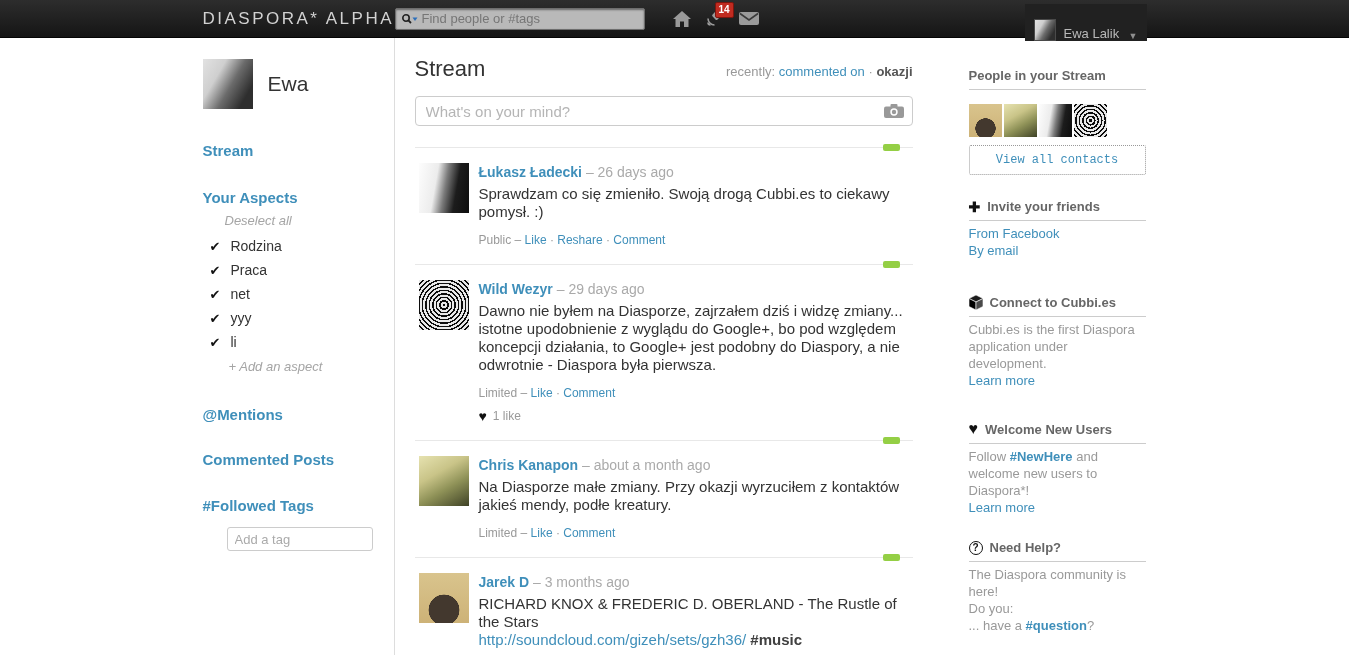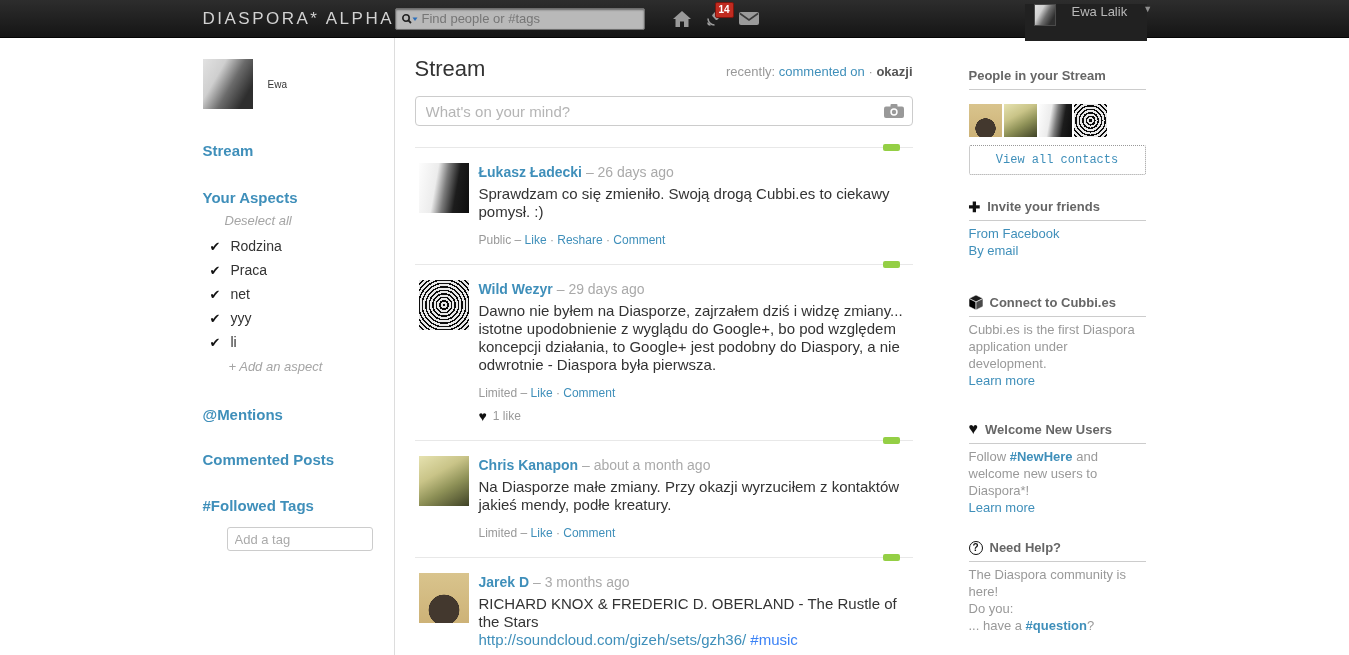--- a/index.html
+++ b/index.html
@@ -15,41 +15,41 @@
   .searchbox svg { flex:none; margin-right:4px; }
   .searchbox input { flex:1; min-width:0; border:none; background:transparent; outline:none;
                      font-size:13px; color:#333; font-family:"Liberation Sans",sans-serif; }
   .searchbox input::placeholder { color:#767676; }
   .nav-icons { display:flex; align-items:center; gap:15px; margin-left:28px; }
   .nav-icon { position:relative; cursor:pointer; display:flex; align-items:center; }
   .notif-badge { position:absolute; top:-8px; left:9px; background:#c02b20; color:#fff;
                  font-size:10px; font-weight:bold; line-height:1; padding:2px 3px;
                  border-radius:2px; border:1px solid #7d150e; }
   .user-box { margin-left:auto; height:37px; width:122px; background:#212121;
-              display:flex; align-items:flex-start; gap:16px; padding:0 9px; cursor:pointer;margin-top:8px; }
+              display:flex; align-items:flex-end; gap:8px; padding:0 9px; cursor:pointer;margin-top:8px; }
   .avatar-22 { width:22px; height:22px; flex:none; border:1px solid #4a4a4a; }
   .user-name { color:#b9b9b9; font-size:13px; flex:1; white-space:nowrap; }
   .caret { color:#8f8f8f; font-size:9px; }
 
   
   .av-ewa    { background:linear-gradient(120deg,#e2e2e2 0%,#cfcfcf 30%,#6b6b6b 55%,#2e2e2e 82%); }
   .av-lukasz { background:linear-gradient(100deg,#fdfdfd 0%,#ececec 34%,#7a7a7a 52%,#1c1c1c 72%,#0d0d0d 100%); }
   .av-wezyr  { background:repeating-radial-gradient(circle at 50% 50%, #0c0c0c 0 1.5px, #e8e8e8 1.5px 3.5px); }
   .av-chris  { background:linear-gradient(150deg,#e6e2b0 0%,#c9c488 35%,#8e9157 62%,#3f4226 100%); }
   .av-jarek  { background:radial-gradient(circle at 50% 74%, #43382e 0 34%, rgba(0,0,0,0) 35%),
                           linear-gradient(#d9c48d,#cdb277); }
 
   
   .container { width:944px; margin:0 auto; display:flex; min-height:617px; }
 
   
   .left { width:192px; flex:none; border-right:1px solid #ddd; padding-top:21px; }
   .profile { display:flex; align-items:center; gap:15px; }
   .avatar-50 { width:50px; height:50px; flex:none; cursor:pointer; }
-  .profile-name { font-size:10px; color:#333; }
+  .profile-name { font-size:21px; color:#333; }
   .lnav { display:block; font-size:15px; font-weight:bold; color:#3f8fba; text-decoration:none; cursor:pointer; }
   .lnav-stream { margin-top:33px; }
   .lnav-aspects { margin-top:30px; }
   .deselect { margin:7px 0 0 22px; font-size:13px; font-style:italic; color:#a5a5a5; cursor:pointer; }
   .aspect-list { margin-top:6px; }
   .aspect-row { display:flex; align-items:center; height:24px; padding-left:7px; cursor:pointer; }
   .aspect-check { font-size:13px; color:#111; }
   .aspect-label { margin-left:10px; font-size:14px; color:#333; }
   .add-aspect { margin:5px 0 0 26px; font-size:13px; font-style:italic; color:#a5a5a5; cursor:pointer; }
   .lnav-mentions { margin-top:32px; }
@@ -76,21 +76,21 @@
   .post { border-top:1px solid #e8e8e8; position:relative; padding:15px 0 17px; }
   .aspect-badge { position:absolute; top:-4px; right:13px; width:17px; height:7px;
                   background:#94cf45; border-radius:2px; }
   .post-avatar { position:absolute; left:4px; top:15px; width:50px; height:50px; cursor:pointer; }
   .post-content { margin-left:64px; width:436px; }
   .post-head { font-size:14px; line-height:18px; }
   .author { color:#3f8fba; font-weight:bold; text-decoration:none; cursor:pointer; }
   .dim { color:#aaa; }
   .post-text { margin-top:4px; font-size:15px; color:#333; line-height:18px; }
   .post-text a { color:#3f8fba; text-decoration:none; }
-  .post-text .htag { color:#3b82f6; font-weight:normal; text-decoration:none; cursor:pointer; }
+  .post-text .htag { color:#404040; font-weight:bold; text-decoration:none; cursor:pointer; }
   .post-footer { margin-top:12px; font-size:12px; color:#999; }
   .post-footer a { color:#3f8fba; text-decoration:none; cursor:pointer; }
   .likes { margin-top:9px; display:flex; align-items:center; gap:6px; font-size:12px; color:#999; }
   .heart-sm { color:#111; font-size:14px; line-height:1; }
 
   
   .right { width:177px; flex:none; margin-left:56px; padding-top:30px; font-size:13px; }
   .rsection { margin-bottom:0; }
   .rhead { display:flex; align-items:center; gap:7px; font-size:13px; font-weight:bold; color:#666;
            border-bottom:1px solid #ccc; padding-bottom:6px; }

